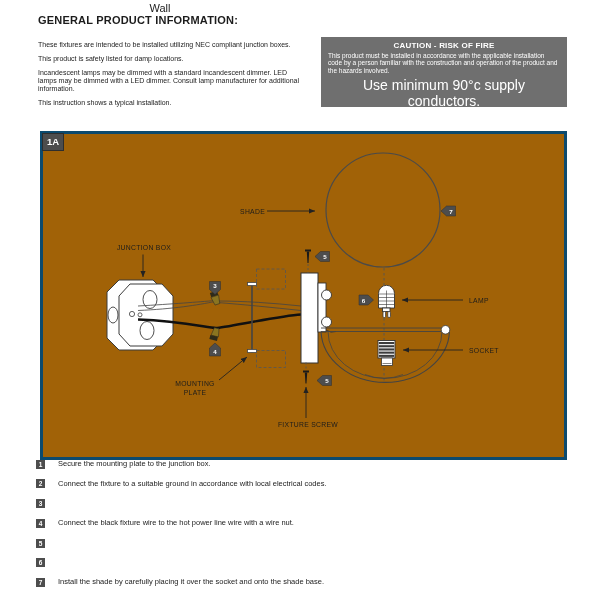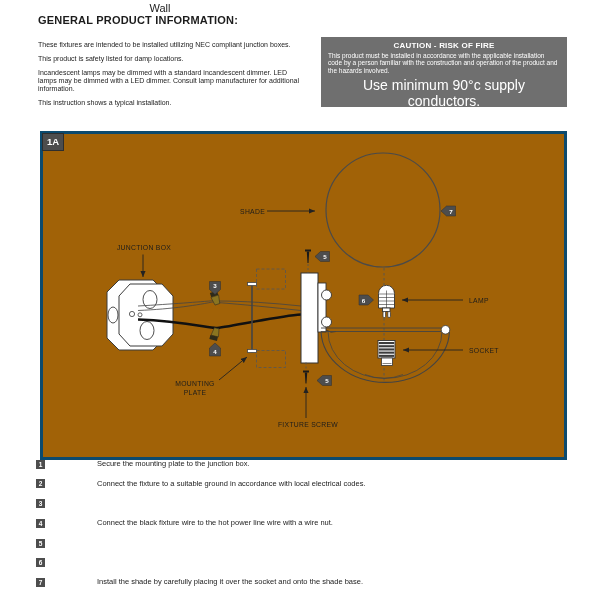--- a/index.html
+++ b/index.html
@@ -23,21 +23,21 @@
   .fig-label{position:absolute;left:-1px;top:-1px;width:20px;height:16px;background:#4d4d4d;
     color:#fff;font-weight:bold;font-size:9.5px;text-align:center;line-height:16px;
     border:1px solid #2e2e2e;}
   svg.fig{position:absolute;left:0;top:0;}
   .fig-text{font-size:6.8px;fill:#1c1c1c;letter-spacing:.3px;}
   .badge-num{font-size:6.2px;font-weight:bold;fill:#fff;text-anchor:middle;}
   .steps{position:absolute;left:36px;top:459px;width:534px;}
   .step{display:flex;gap:13px;margin-bottom:10.2px;font-size:7.5px;line-height:9.6px;}
   .step-badge{flex:0 0 auto;width:9px;height:9px;background:#4d4d4d;color:#fff;
     font-size:6.5px;font-weight:bold;text-align:center;line-height:9.5px;margin-top:.5px;}
-  .step-text{width:470px;margin-left:39px;}
+  .step-text{width:470px;}
 </style>
 </head>
 <body>
 
 <div class="title">Wall</div>
 <div class="heading">GENERAL PRODUCT INFORMATION:</div>
 
 <div class="intro">
   <p>These fixtures are intended to be installed utilizing NEC compliant junction boxes.</p>
   <p>This product is safety listed for damp locations.</p>

